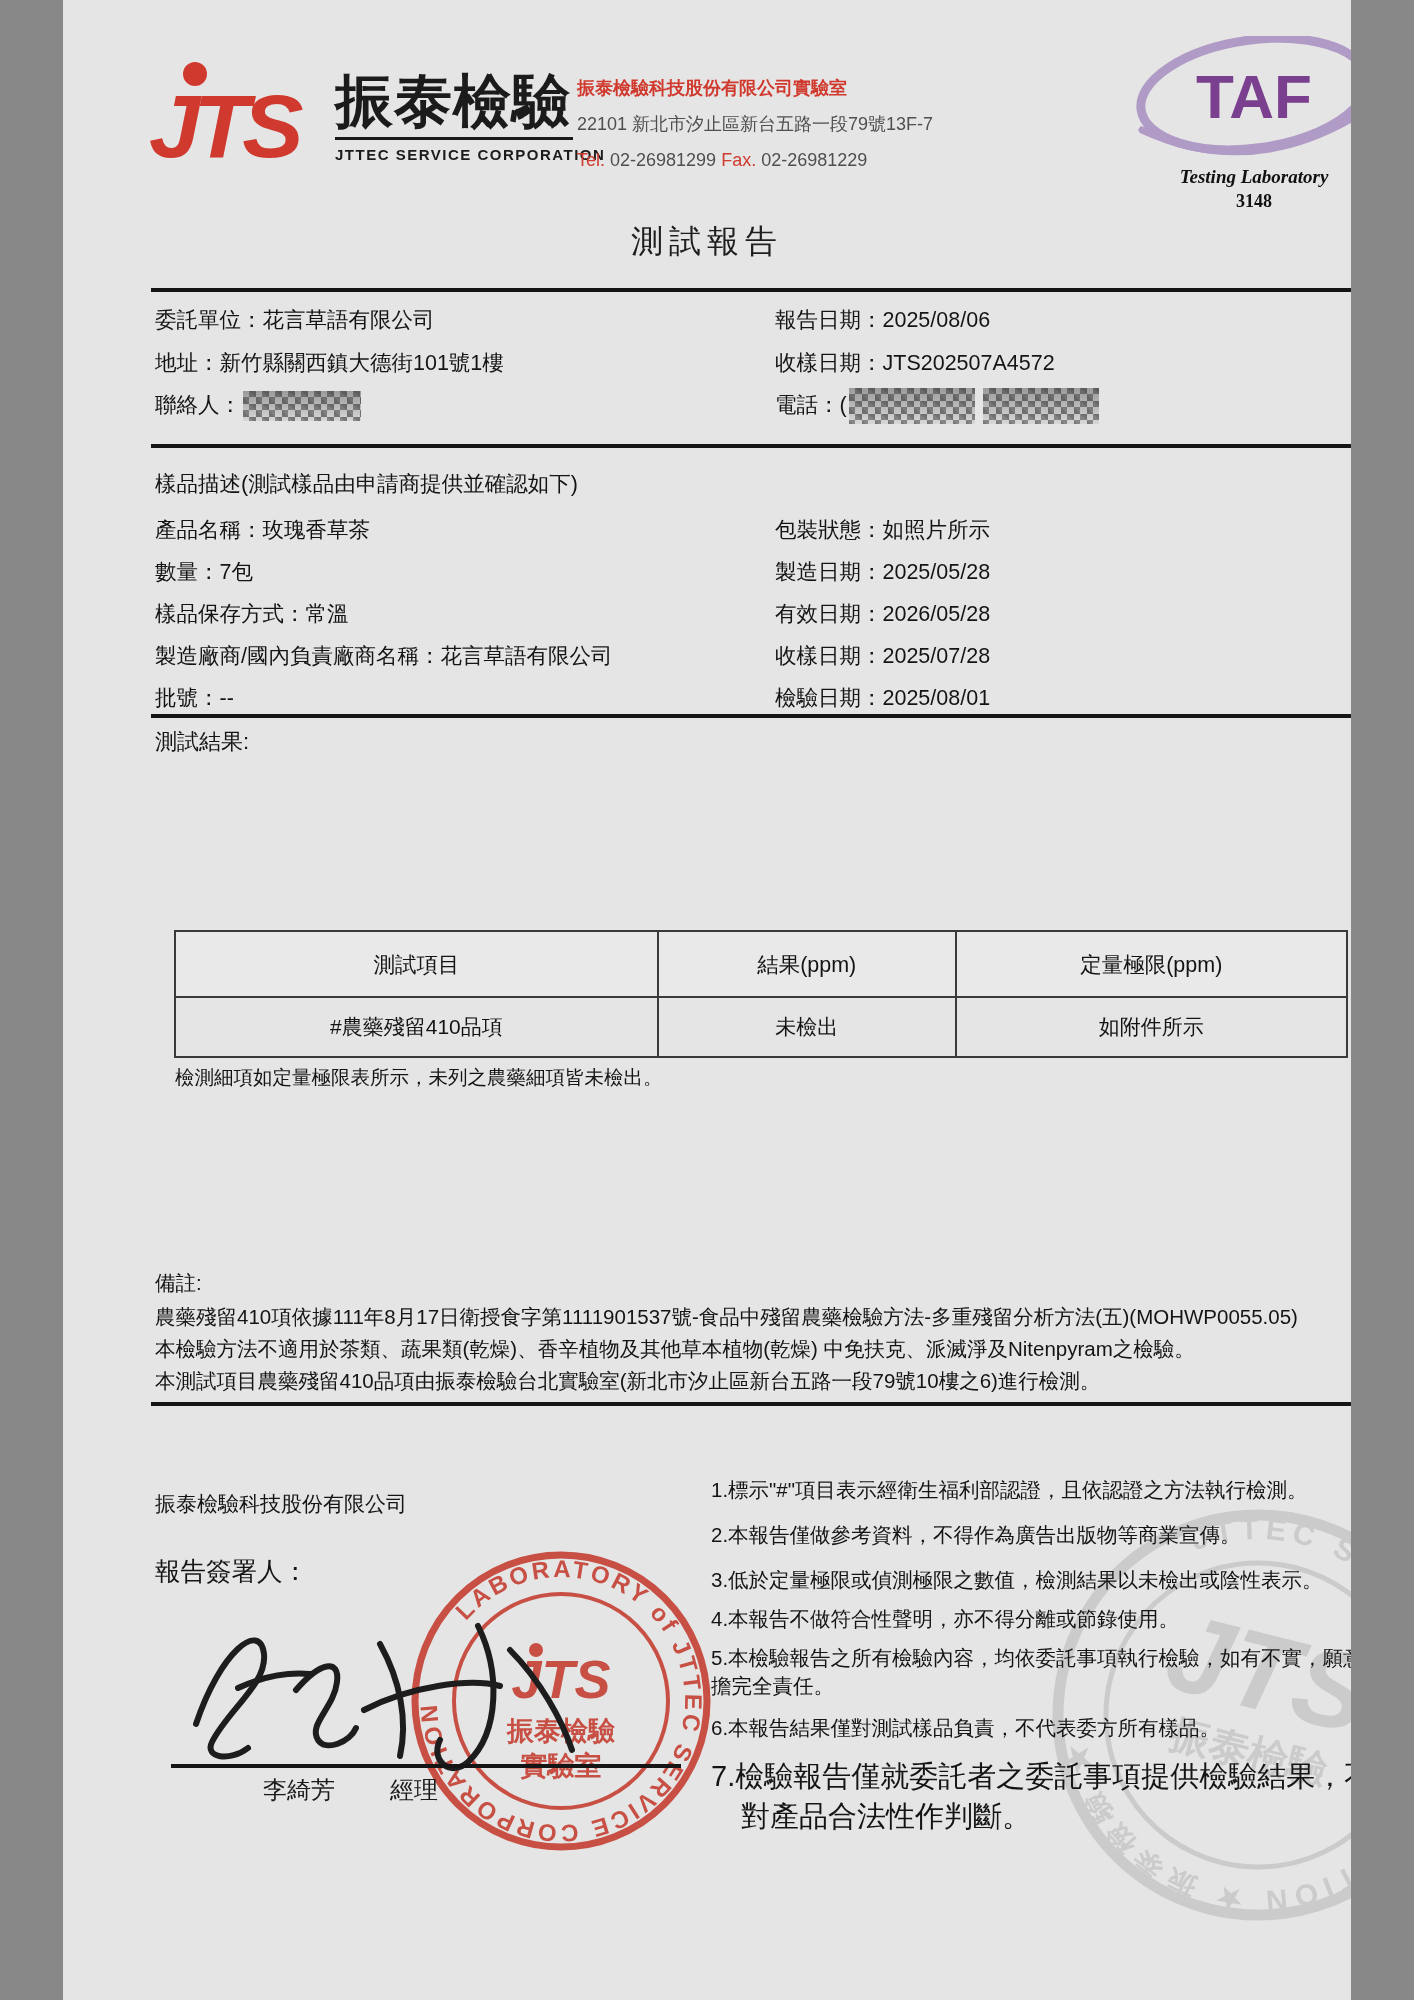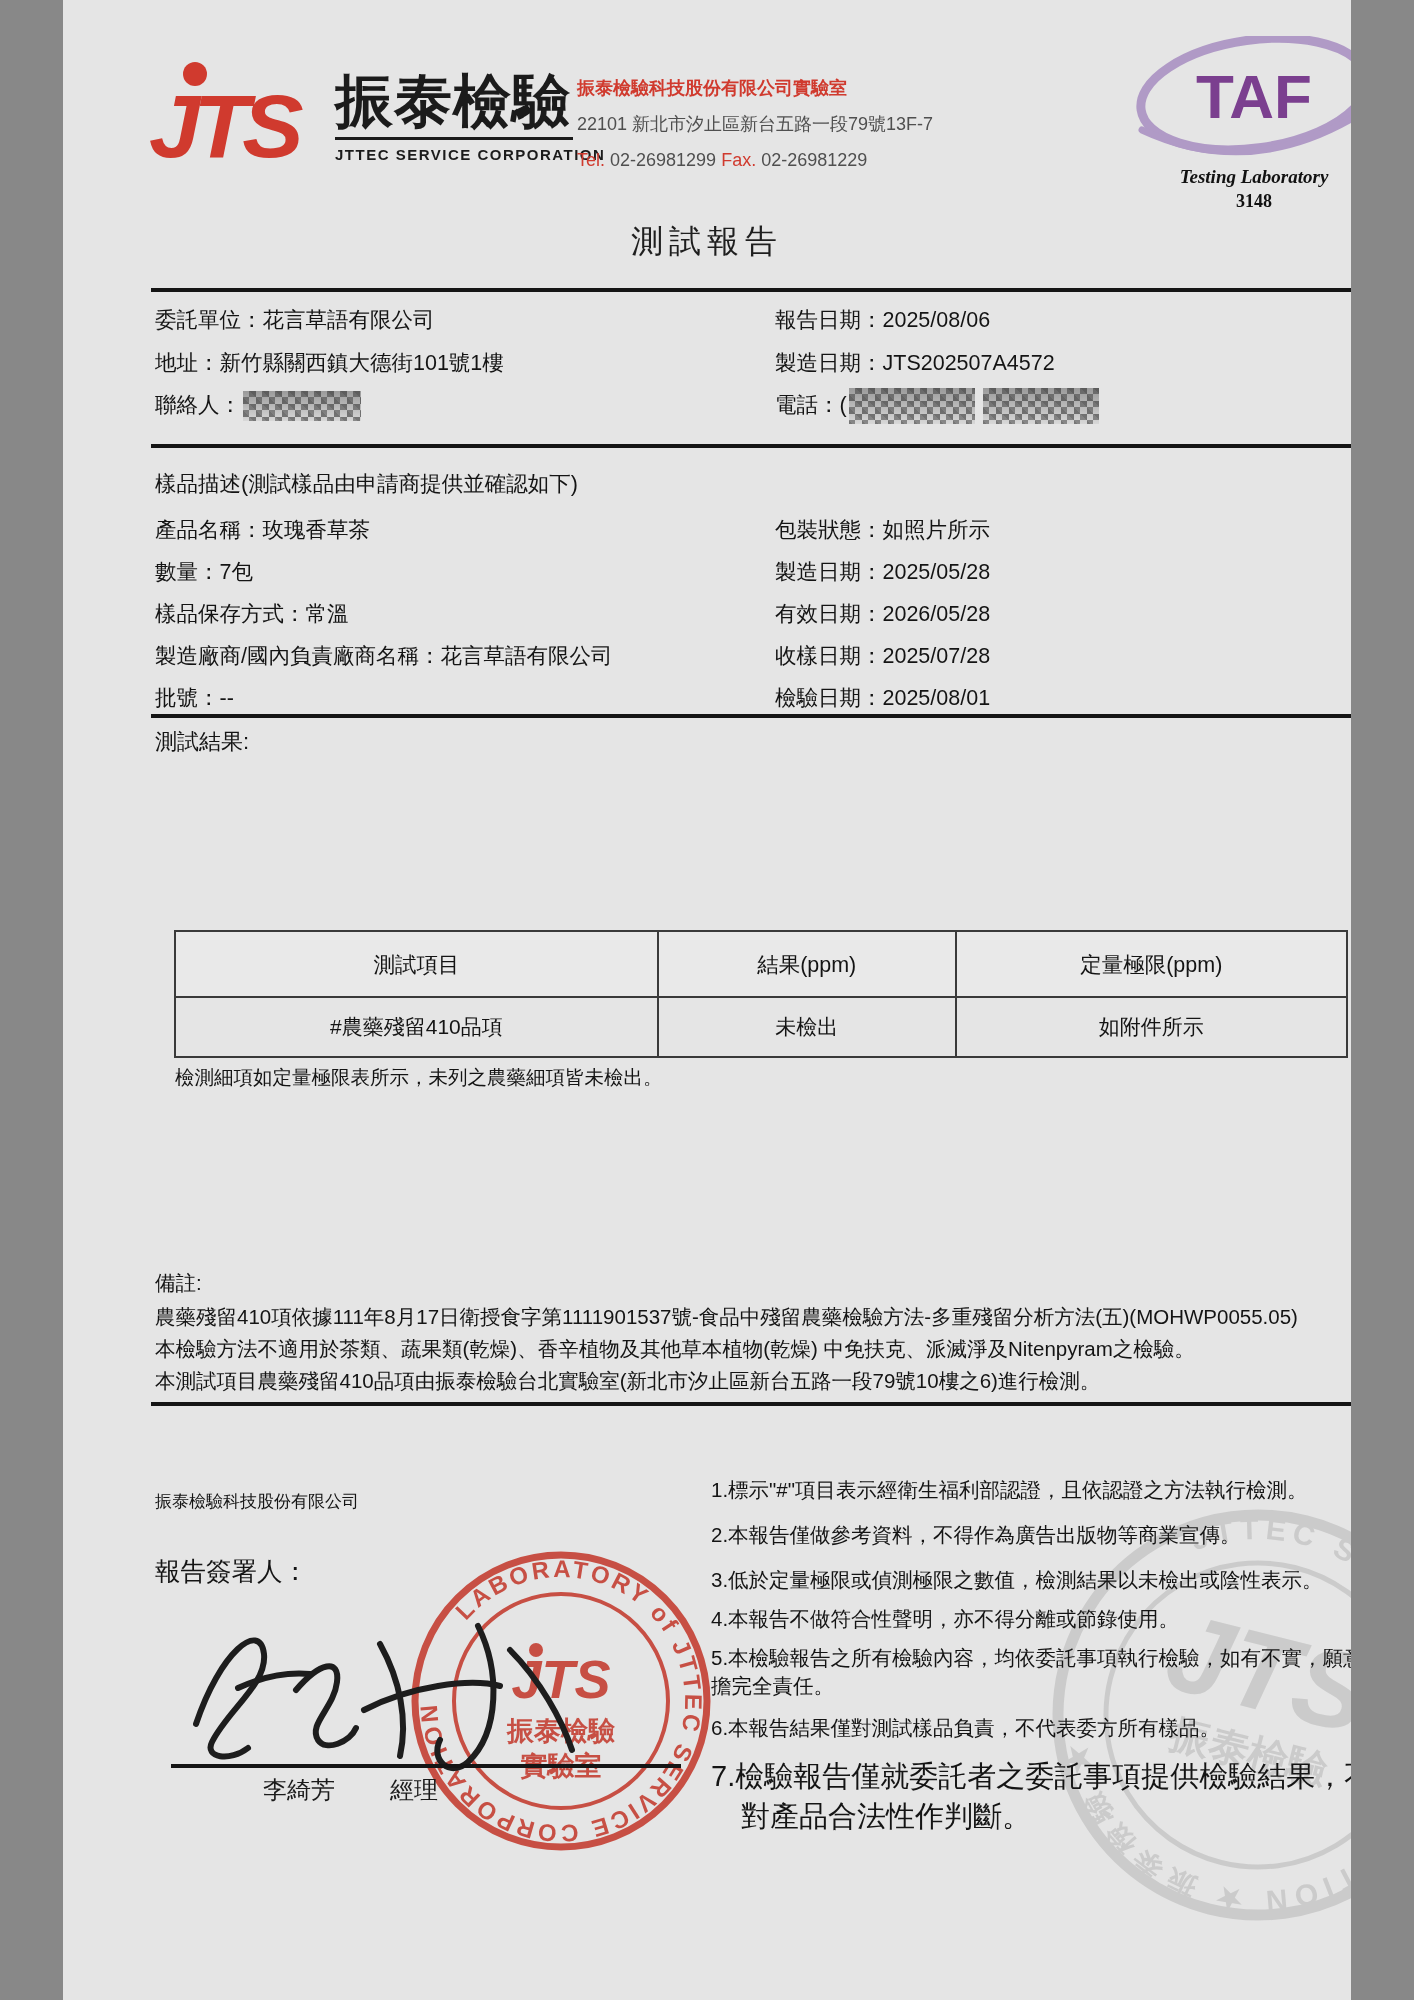--- a/index.html
+++ b/index.html
@@ -59,21 +59,21 @@
   .results-table th{height:64px;background:#e9e9e9;font-weight:normal;font-size:21.5px;}
   .results-table td{height:58px;font-size:21px;}
   .col1{width:41.2%;}.col2{width:25.4%;}.col3{width:33.4%;}
   .table-footnote{position:absolute;left:112px;top:1064px;font-size:19.5px;}
   
   .remarks{position:absolute;left:92px;top:1270px;width:1280px;}
   .remarks-title{font-size:20.5px;line-height:26px;margin-bottom:5px;}
   .remarks-line{font-size:20.5px;line-height:32px;white-space:nowrap;}
   .end-marker{position:absolute;left:0;right:0;top:1422px;text-align:center;font-size:24.5px;letter-spacing:2px;}
   
-  .footer-company{position:absolute;left:92px;top:1490px;font-size:17px;text-align:center;}
+  .footer-company{position:absolute;left:92px;top:1490px;font-size:21px;text-align:center;}
   .signer-label{position:absolute;left:92px;top:1554px;font-size:25.5px;}
   .stamp-svg{position:absolute;left:345px;top:1548px;z-index:2;opacity:.88;}
   .signature-svg{position:absolute;left:105px;top:1592px;z-index:3;}
   .sig-line{position:absolute;left:108px;top:1764px;width:510px;height:4px;background:#151515;z-index:4;}
   .signer-row{position:absolute;left:200px;top:1774px;display:flex;gap:55px;z-index:4;
     font-family:"Liberation Serif",serif;font-size:24px;color:#1b1b1b;}
   .watermark-svg{position:absolute;left:985px;top:1505px;z-index:1;opacity:.28;transform:rotate(14deg);}
   .footer-notes{position:absolute;left:648px;top:1476px;width:690px;z-index:2;}
   .fnote{font-size:20.5px;line-height:28px;}
   .fnote.m17{margin-bottom:17px;}
@@ -121,21 +121,21 @@
 
   <div class="hr hr1"></div>
 
   <div class="info-section client-info">
     <div class="info-row">
       <div class="cell-l">委託單位：花言草語有限公司</div>
       <div class="cell-r">報告日期：2025/08/06</div>
     </div>
     <div class="info-row">
       <div class="cell-l">地址：新竹縣關西鎮大德街101號1樓</div>
-      <div class="cell-r">製造日期：JTS202507A4572</div>
+      <div class="cell-r">收樣日期：JTS202507A4572</div>
     </div>
     <div class="info-row">
       <div class="cell-l">
         <span>聯絡人：</span><span class="redact"></span>
       </div>
       <div class="cell-r">
         <span>電話：(</span><span class="redact phone1"></span><span class="redact phone2"></span>
       </div>
     </div>
   </div>

